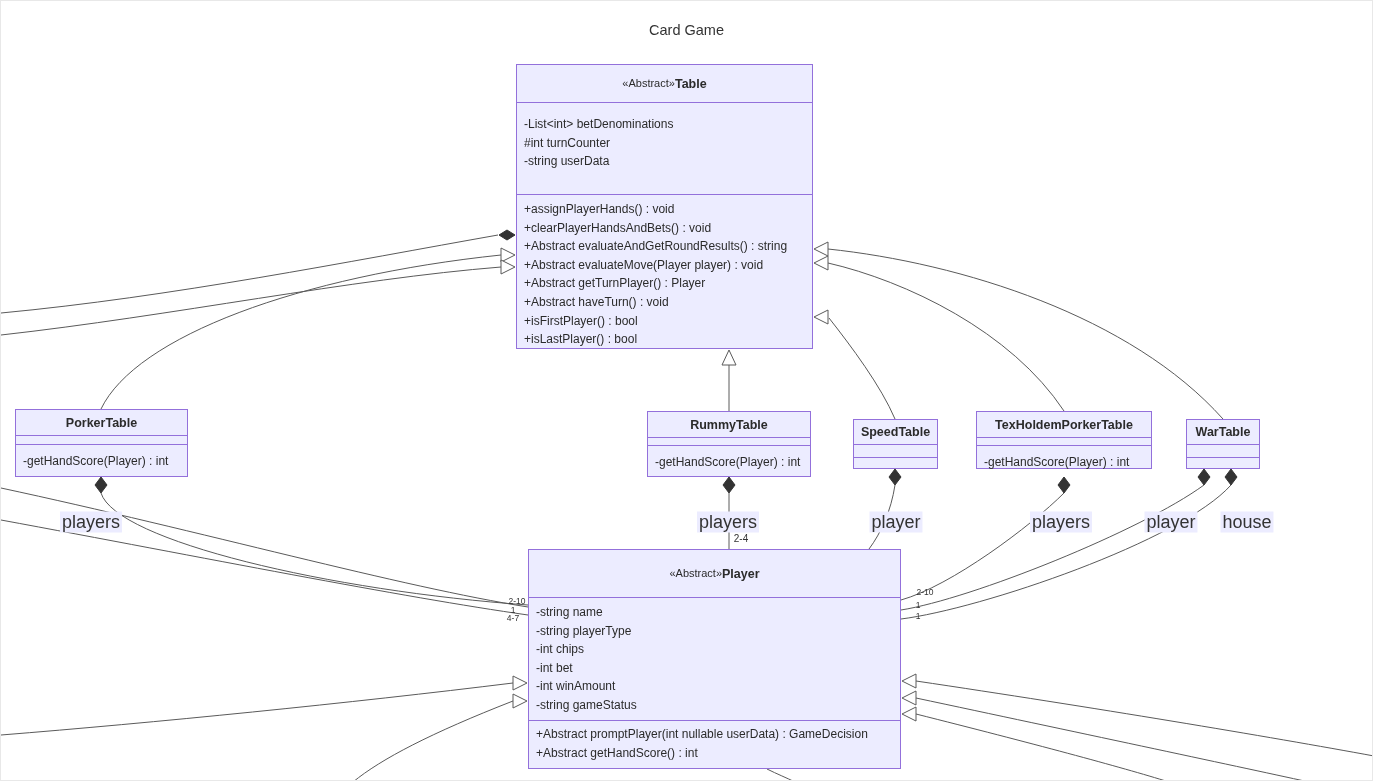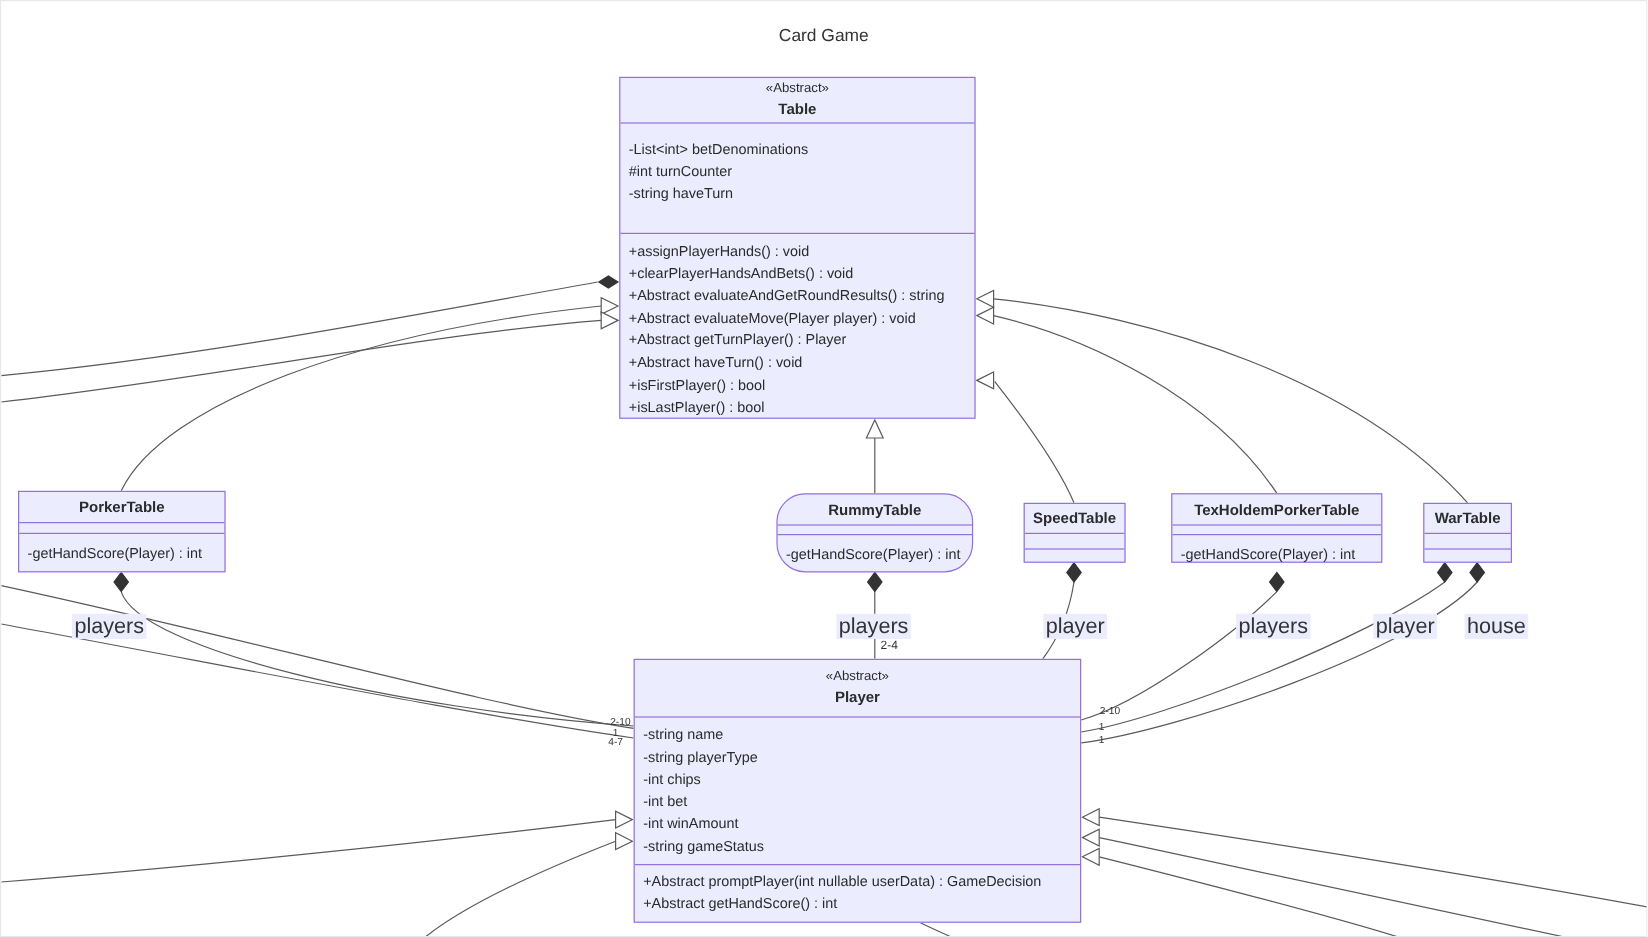--- a/index.html
+++ b/index.html
@@ -11,21 +11,21 @@
   #edges { position:absolute; left:0; top:0; z-index:1; }
   .diagram-title {
     position:absolute; left:0; right:0; top:21px; text-align:center;
     font-size:14.5px; color:#333; z-index:3;
   }
   .class-box {
     position:absolute; z-index:2; background:#ECECFF;
     border:1px solid #9370DB; color:#2b2b2b;
   }
   .cb-header {
-    display:flex; flex-direction:column; align-items:center; justify-content:center;
+    display:flex; flex-direction:row; align-items:center; justify-content:center;
   }
   .cb-stereo { font-size:11px; line-height:15px; }
   .cb-name { font-size:12.5px; font-weight:700; line-height:18px; }
   .cb-sec { border-top:1px solid #9370DB; overflow:hidden; }
   .cb-line { font-size:12px; line-height:18.6px; padding-left:7px; white-space:nowrap; }
   .edge-label {
     position:absolute; z-index:3; transform:translate(-50%,-50%);
     background:#ECECFF; padding:0 2px; font-size:18px; color:#333; white-space:nowrap;
   }
   .mult-label {
@@ -98,21 +98,21 @@
   <div class="diagram-title">Card Game</div>
 
   <div class="class-box" style="left:515px; top:63px; width:297px; height:285px;">
     <div class="cb-header" style="height:37px;">
       <div class="cb-stereo">«Abstract»</div>
       <div class="cb-name">Table</div>
     </div>
     <div class="cb-sec" style="height:92px; padding-top:12px;">
       <div class="cb-line">-List&lt;int&gt; betDenominations</div>
       <div class="cb-line">#int turnCounter</div>
-      <div class="cb-line">-string haveTurn</div>
+      <div class="cb-line">-string userData</div>
     </div>
     <div class="cb-sec" style="height:156px; padding-top:5px;">
       <div class="cb-line">+assignPlayerHands() : void</div>
       <div class="cb-line">+clearPlayerHandsAndBets() : void</div>
       <div class="cb-line">+Abstract evaluateAndGetRoundResults() : string</div>
       <div class="cb-line">+Abstract evaluateMove(Player player) : void</div>
       <div class="cb-line">+Abstract getTurnPlayer() : Player</div>
       <div class="cb-line">+Abstract haveTurn() : void</div>
       <div class="cb-line">+isFirstPlayer() : bool</div>
       <div class="cb-line">+isLastPlayer() : bool</div>
@@ -122,21 +122,21 @@
   <div class="class-box" style="left:14px; top:408px; width:173px; height:68px;">
     <div class="cb-header" style="height:25px;">
       <div class="cb-name">PorkerTable</div>
     </div>
     <div class="cb-sec" style="height:9px;"></div>
     <div class="cb-sec" style="height:34px; padding-top:7px;">
       <div class="cb-line">-getHandScore(Player) : int</div>
     </div>
   </div>
 
-  <div class="class-box" style="left:646px; top:410px; width:164px; height:66px;border-radius:24px;">
+  <div class="class-box" style="left:646px; top:410px; width:164px; height:66px;">
     <div class="cb-header" style="height:25px;">
       <div class="cb-name">RummyTable</div>
     </div>
     <div class="cb-sec" style="height:8px;"></div>
     <div class="cb-sec" style="height:33px; padding-top:7px;">
       <div class="cb-line">-getHandScore(Player) : int</div>
     </div>
   </div>
 
   <div class="class-box" style="left:852px; top:418px; width:85px; height:50px;">

